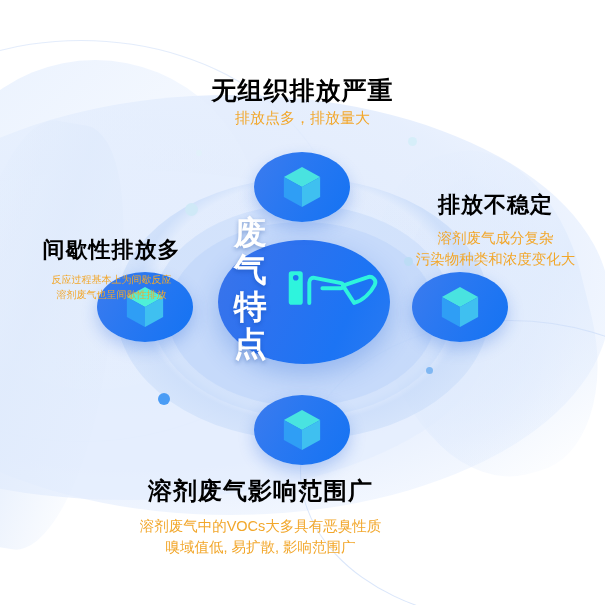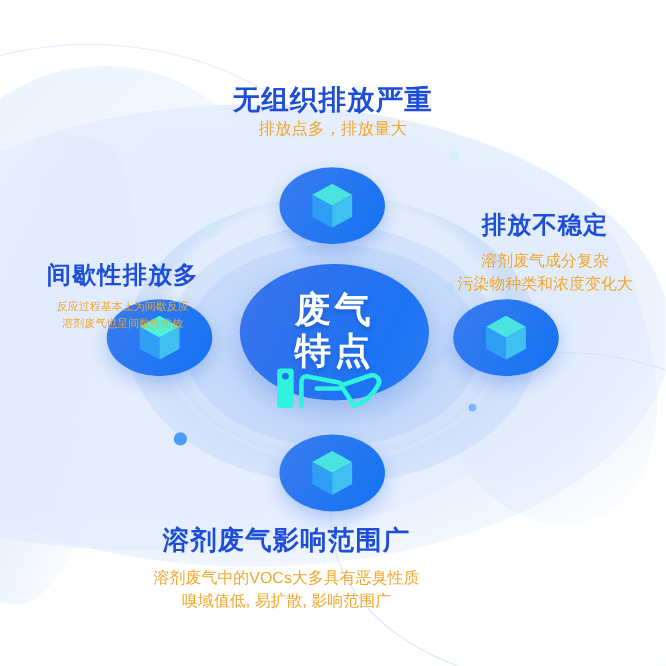--- a/index.html
+++ b/index.html
@@ -106,23 +106,23 @@
   .core{
     position:absolute;left:218px;top:240px;
     width:172px;height:124px;
     border-radius:50%;
     background:linear-gradient(115deg,#3b74ea 0%,#2d72ef 35%,#1c74f4 72%,#2a7bf2 100%);
     box-shadow:0 10px 26px rgba(30,95,215,0.30);
     display:flex;flex-direction:column;
     align-items:center;justify-content:flex-start;
   }
   .core-wrap{
-    position:absolute;left:218px;top:256px;
+    position:absolute;left:218px;top:226px;
     width:172px;height:128px;
-    display:flex;flex-direction:column;
+    display:flex;flex-direction:row;
     align-items:center;justify-content:center;
   }
   .core-title{
     color:#ffffff;
     font-weight:bold;
     font-size:33px;
     line-height:37px;
     letter-spacing:3px;
     text-align:center;
     text-shadow:0 2px 4px rgba(12,60,150,0.35);
@@ -145,21 +145,21 @@
   }
   .node svg{width:42px;height:44px;display:block;}
   .node-top{left:254px;top:152px;}
   .node-left{left:97px;top:272px;}
   .node-right{left:412px;top:272px;}
   .node-bottom{left:254px;top:395px;}
 
   
   .block{position:absolute;text-align:center;}
   .head{
-    color:#1d4ed8;
+    color:#000000;
     font-weight:bold;
     letter-spacing:1px;
     white-space:nowrap;
     font-family:Liberation Mono, monospace;
   }
   .sub{
     color:#f2a72b;
     line-height:1.45;
     white-space:pre-line;
   }

